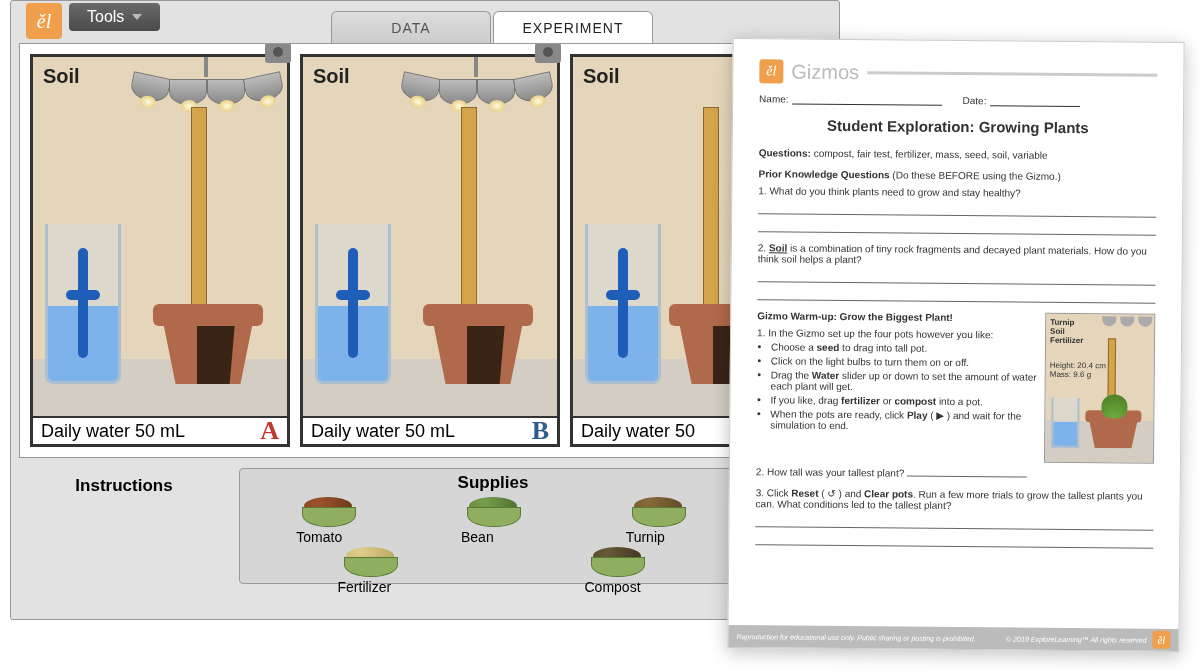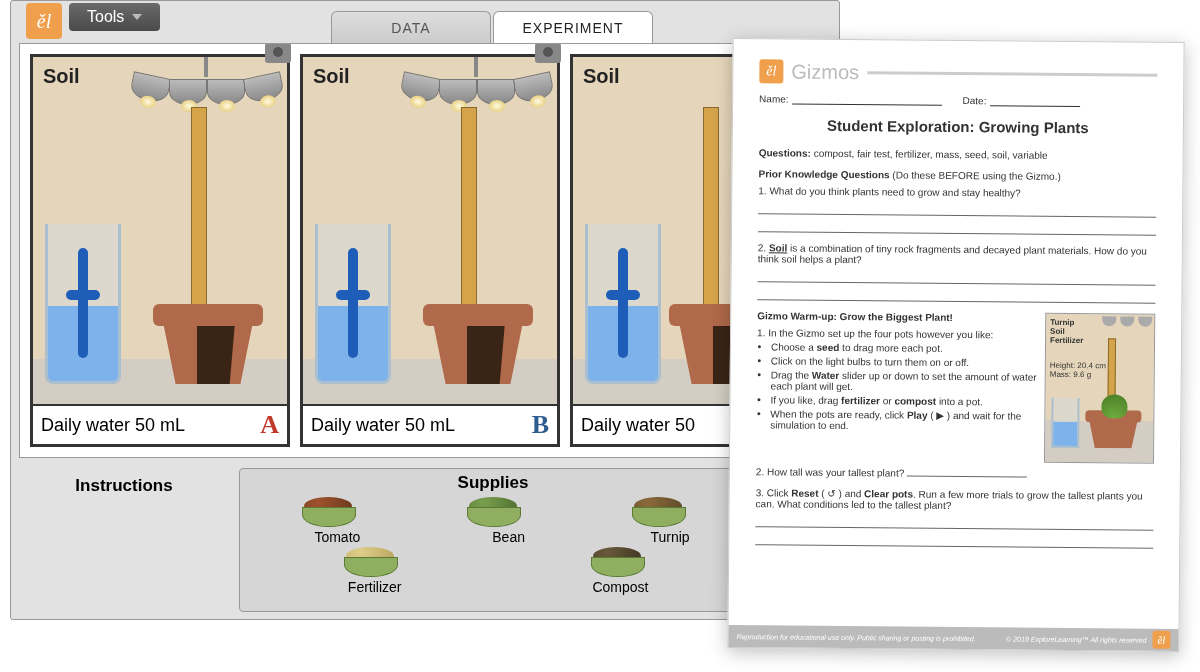--- a/index.html
+++ b/index.html
@@ -210,38 +210,38 @@
     border-radius:5px;
   }
   .dropper::before{
     content:""; position:absolute;
     top:42px; left:-12px;
     width:34px; height:10px;
     background:#1e5db8; border-radius:5px;
   }
   .panel-footer{
     position:absolute;
-    left:0; bottom:0; width:100%; height:40px;
+    left:0; bottom:0; width:100%; height:28px;
     background:#fff;
     border-top:2px solid #333;
     display:flex; align-items:center;
     padding:0 8px;
     font-size:18px;
   }
   .panel-footer .spacer{flex:1;}
   .pot-letter{
     font-size:26px; font-weight:bold;
     font-family:"Times New Roman",serif;
   }
   .letter-a{color:#c1392b;}
   .letter-b{color:#2d5c8f;}
   
   .bottom {
     margin: 10px 8px 0 8px;
-    height: 144px;
+    height: 116px;
     display:flex;
     gap:10px;
   }
   .instructions {
     flex:0 0 210px;
     padding:8px;
   }
   .instructions h3{
     text-align:center;
     font-size:17px;
@@ -259,21 +259,21 @@
     background:#d6d6d6;
     border:1px solid #999;
     border-radius:4px;
     padding:4px 6px;
     text-align:center;
   }
   .supplies h3{
     font-size:17px; font-weight:bold; margin-bottom:2px;
   }
   .supply-row{display:flex; justify-content:space-around;}
-  .supply-item{font-size:14px; display:flex; flex-direction:column; align-items:flex-end; gap:2px;}
+  .supply-item{font-size:14px; display:flex; flex-direction:column; align-items:flex-start; gap:2px;}
   .bowl{
     width:64px; height:32px; position:relative;
   }
   .bowl::after{
     content:""; position:absolute; bottom:0; left:6px;
     width:52px; height:18px;
     background:#8fae5f;
     border-radius:0 0 26px 26px / 0 0 12px 12px;
     border:1px solid #5a7a35;
   }
@@ -552,21 +552,21 @@
       <div>Mass: 9.6 g</div>
       <div class="mini-ruler"></div>
       <div class="mini-glass"></div>
       <div class="mini-rim"></div>
         <div class="mini-pot"></div>
         <div class="mini-plant"></div>
     </div>
     <b>Gizmo Warm-up: Grow the Biggest Plant!</b>
     <div style="margin-top:6px">1.  In the Gizmo set up the four pots however you like:</div>
     <ul class="ws-list">
-      <li><span>Choose a </span><b>seed</b><span> to drag more each pot.</span></li>
+      <li><span>Choose a </span><b>seed</b><span> to drag into tall pot.</span></li>
       <li>Click on the light bulbs to turn them on or off.</li>
       <li><span>Drag the </span><b>Water</b><span> slider up or down to set the amount of water each plant will get.</span></li>
       <li><span>If you like, drag </span><b>fertilizer</b><span> or </span><b>compost</b><span> into a pot.</span></li>
       <li><span>When the pots are ready, click </span><b>Play</b><span> ( ▶ ) and wait for the simulation to end.</span></li>
     </ul>
     <div style="clear:both;margin-top:10px">
       <span>2.  How tall was your tallest plant? </span><span class="inline-line"></span>
     </div>
     <div style="margin-top:10px">
       <span>3.  Click </span><b>Reset</b><span> ( ↺ ) and </span><b>Clear pots</b><span>. Run a few more trials to grow the tallest plants you can. What conditions led to the tallest plant?</span>

